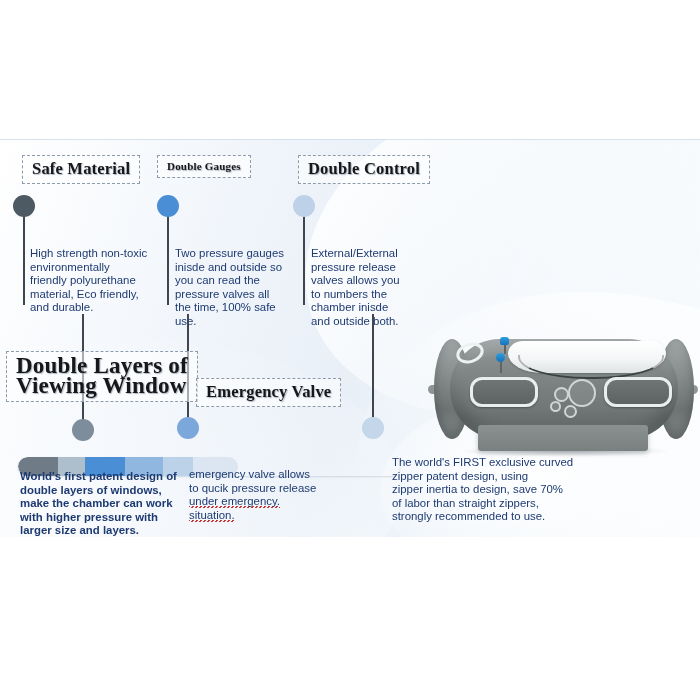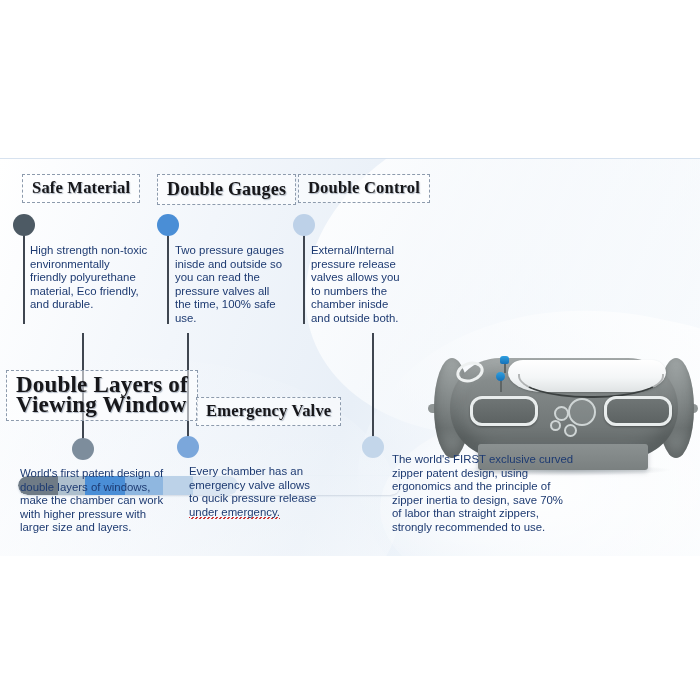--- a/index.html
+++ b/index.html
@@ -5,21 +5,21 @@
   html,body{margin:0;padding:0;}
   body{
     width:700px;height:700px;background:#ffffff;
     font-family:"Liberation Sans", sans-serif;
     overflow:hidden;
   }
   #stage{position:relative;width:700px;height:700px;background:#fff;}
 
   
   .info-panel{
-    position:absolute;left:0;top:158px;width:700px;height:398px;
+    position:absolute;left:0;top:139px;width:700px;height:398px;
     background:
       linear-gradient(110deg,#ffffff 0%,#f2f6fb 28%,#e8eff7 52%,#f4f8fc 74%,#ffffff 100%);
     overflow:hidden;
   }
   .swoosh{position:absolute;pointer-events:none;}
   .sw1{left:300px;top:-60px;width:520px;height:320px;
        border-radius:50%/60%;
        background:linear-gradient(140deg,rgba(255,255,255,.95),rgba(226,236,246,.25));
        transform:rotate(-16deg);}
   .sw2{left:360px;top:150px;width:460px;height:340px;
@@ -63,20 +63,21 @@
     line-height:1.12;
   }
 
   
   .body-text{
     position:absolute;
     color:#1d3a71;
     font-size:11.4px;
     line-height:13.6px;
     font-family:"Liberation Sans", sans-serif;
+    margin-top:22px;
   }
   .sp{
     background-image:repeating-linear-gradient(135deg,
       #cc3333 0 1.2px, rgba(0,0,0,0) 1.2px 2.6px);
     background-repeat:repeat-x;
     background-size:4px 2px;
     background-position:0 100%;
     padding-bottom:1px;
   }
 
@@ -194,42 +195,42 @@
 
     <div class="conn" style="left:23px;top:66px;height:100px;"></div>
     <div class="conn" style="left:167px;top:66px;height:100px;"></div>
     <div class="conn" style="left:303px;top:66px;height:100px;"></div>
 
     <div class="dot" style="left:13px;top:56px;width:22px;height:22px;background:#4d5a64;"></div>
     <div class="dot" style="left:157px;top:56px;width:22px;height:22px;background:#4a8ed6;"></div>
     <div class="dot" style="left:293px;top:56px;width:22px;height:22px;background:#bdd1e8;"></div>
 
     <div class="chip" style="left:22px;top:16px;font-size:16.5px;">Safe Material</div>
-    <div class="chip" style="left:157px;top:16px;font-size:18px;">Double Gauges</div>
+    <div class="chip" style="left:157px;top:16px;font-size:11px;">Double Gauges</div>
     <div class="chip" style="left:298px;top:16px;font-size:16.5px;">Double Control</div>
 
     <div class="body-text" style="left:30px;top:86px;width:135px;">
       <div>High strength non-toxic</div>
       <div>environmentally</div>
       <div> friendly polyurethane</div>
       <div>material, Eco friendly,</div>
       <div>and durable.</div>
     </div>
 
     <div class="body-text" style="left:175px;top:86px;width:125px;">
       <div>Two pressure gauges</div>
       <div>inisde and outside so</div>
       <div>you can read the</div>
       <div>pressure valves all</div>
       <div>the time, 100% safe</div>
       <div>use.</div>
     </div>
 
     <div class="body-text" style="left:311px;top:86px;width:110px;">
-      <div>External/Internal</div>
+      <div>External/External</div>
       <div>pressure release</div>
       <div>valves allows you</div>
       <div>to numbers the</div>
       <div>chamber inisde</div>
       <div>and outside both.</div>
     </div>
 
     <div class="conn" style="left:82px;top:175px;height:115px;"></div>
     <div class="conn" style="left:187px;top:175px;height:113px;"></div>
     <div class="conn" style="left:372px;top:175px;height:113px;"></div>
@@ -239,38 +240,37 @@
     <div class="dot" style="left:362px;top:278px;width:22px;height:22px;background:#c3d6ea;"></div>
 
     <div class="chip" style="left:6px;top:212px;font-size:23px;line-height:20px;">
       <div>Double Layers of</div>
       <div>Viewing Window</div>
     </div>
 
     <div class="chip" style="left:196px;top:239px;font-size:16.5px;">Emergency Valve</div>
 
 
-    <div class="body-text" style="left:20px;top:309px;width:180px;">
+    <div class="body-text" style="left:20px;top:309px;width:180px;font-weight:bold;">
       <div>World's first patent design of</div>
       <div>double layers of windows,</div>
       <div>make the chamber can work</div>
       <div>with higher pressure with</div>
       <div>larger size and layers.</div>
     </div>
 
     <div class="body-text" style="left:189px;top:307px;width:160px;">
-      <div>Every chamber has an</div>
       <div>emergency valve allows</div>
       <div>to qucik pressure release</div>
       <div><span class="sp">under emergency.</span></div>
+      <div><span class="sp">situation.</span></div>
     </div>
 
     <div class="body-text" style="left:392px;top:295px;width:210px;">
       <div>The world's FIRST exclusive curved</div>
       <div>zipper patent design, using</div>
-      <div>ergonomics and the principle of</div>
       <div>zipper inertia to design, save 70%</div>
       <div>of labor than straight zippers,</div>
       <div>strongly recommended to use.</div>
     </div>
 
   </div>
 </div>
 
 </body></html>

